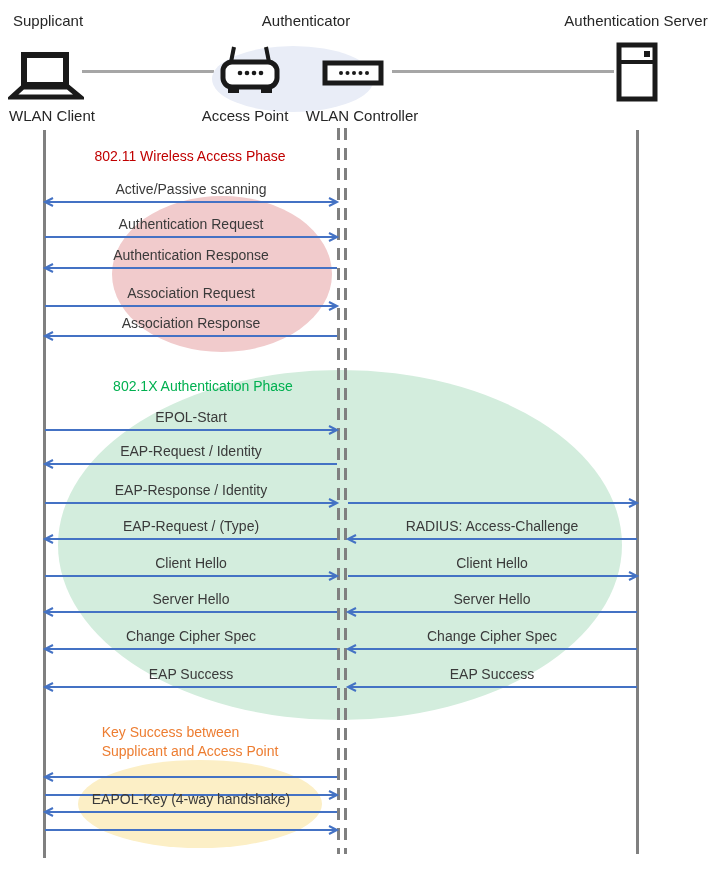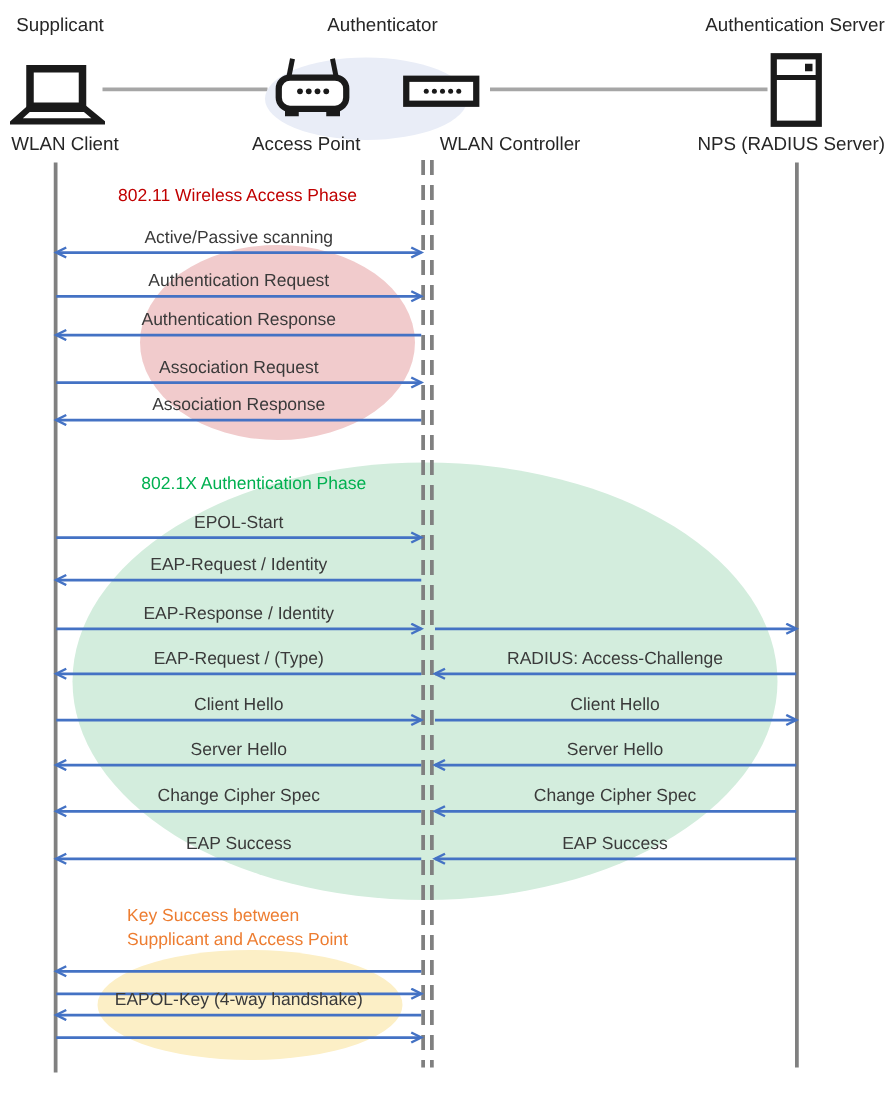--- a/index.html
+++ b/index.html
@@ -72,22 +72,21 @@
   </svg>
 
   <svg class="icon" style="left:616px;top:42px;" width="42" height="60" viewBox="0 0 42 60">
     <rect x="3" y="3" width="36" height="54" fill="#fff" stroke="#1A1A1A" stroke-width="5"></rect>
     <line x1="3" y1="20" x2="39" y2="20" stroke="#1A1A1A" stroke-width="4"></line>
     <rect x="28" y="9" width="6" height="6" fill="#1A1A1A"></rect>
   </svg>
 
   <div class="device-label" style="left:52px;top:107px;">WLAN Client</div>
   <div class="device-label" style="left:245px;top:107px;">Access Point</div>
-  <div class="device-label" style="left:362px;top:107px;margin-left:46px;">WLAN Controller</div>
-  <div class="device-label" style="left:633px;top:107px;">NPS (RADIUS Server)</div>
+  <div class="device-label" style="left:362px;top:107px;">WLAN Controller</div>
 
   <div class="lifeline" style="left:43px;top:130px;height:728px;"></div>
   <div class="lifeline-dashed" style="left:337px;top:128px;height:726px;"></div>
   <div class="lifeline-dashed" style="left:344px;top:128px;height:726px;"></div>
   <div class="lifeline" style="left:636px;top:130px;height:724px;"></div>
 
   <div class="phase-title" style="left: 190px; top: 147px; color: rgb(192, 0, 0);">802.11 Wireless Access Phase</div>
   <div class="phase-title" style="left: 203px; top: 377px; color: rgb(0, 176, 80);">802.1X Authentication Phase</div>
   <div class="phase-title" style="left: 190px; top: 723px; color: rgb(237, 125, 49);">
     <div>Key Success between</div>

